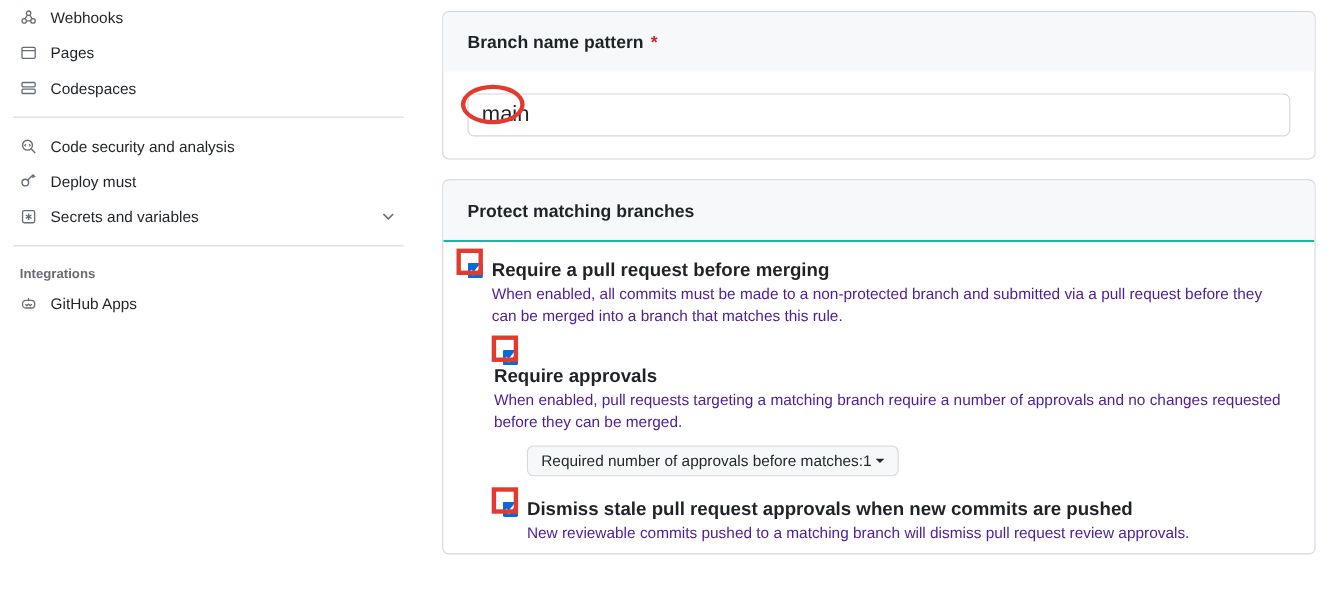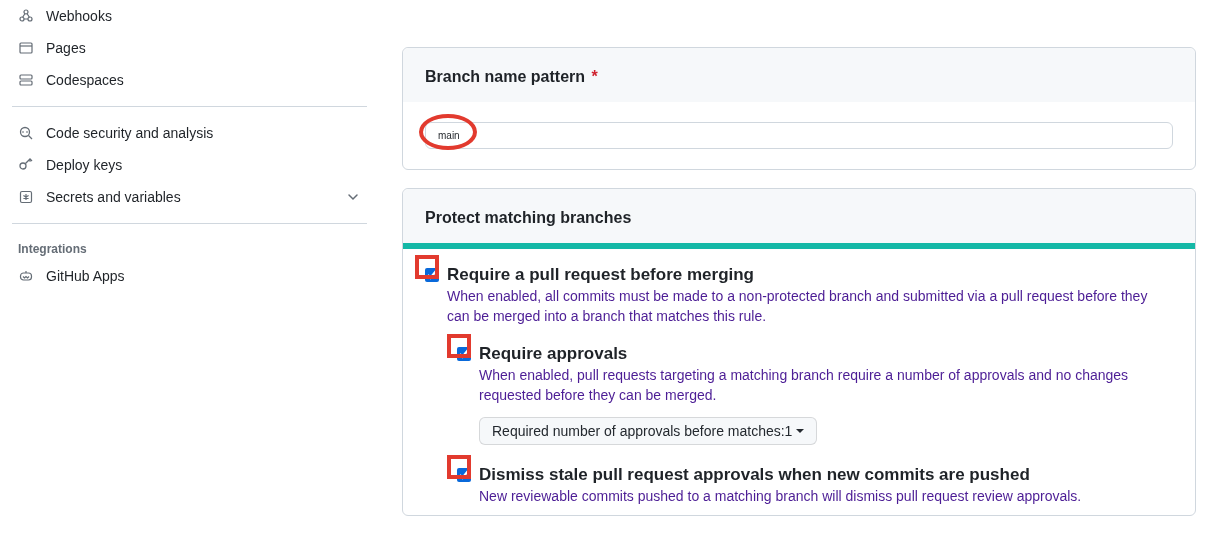--- a/index.html
+++ b/index.html
@@ -42,43 +42,42 @@
   .sb-heading {
     font-size: 12px;
     font-weight: 600;
     color: #656d76;
     padding: 8px 10px 4px 10px;
   }
   .main {
     flex: 1;
     padding: 0 16px 0 22px;
     overflow: hidden;
-    margin-top: 37px;
   }
   .box {
     border: 1px solid #d0d7de;
     border-radius: 6px;
     margin-top: 10px;
     background: #fff;
   }
   .box-header {
     padding: 20px 22px 16px 22px;
     background: #f6f8fa;
-    border-bottom: 6px solid #14b8a6;
+    border-bottom: 2px solid #14b8a6;
     border-radius: 6px 6px 0 0;
     font-weight: 600;
     font-size: 16px;
   }
   .box.first .box-header { border-bottom: none; }
   .req { color: #cf222e; margin-left:2px;}
   .box-body { padding: 20px 22px; }
   .pattern-wrap { position: relative; }
   .pattern-input {
     width: 100%;
-    font-size: 10px;
+    font-size: 20px;
     padding: 7px 12px;
     border: 1px solid #d0d7de;
     border-radius: 6px;
     color: #1f2328;
     background: #fff;
   }
   .circle-mark {
     position: absolute;
     left: -6px; top: -8px;
     width: 58px; height: 36px;
@@ -93,21 +92,21 @@
     margin-top: 4px;
     position: relative;
   }
   .rule-row .cb-slot {
     width: 30px;
     flex-shrink: 0;
     display: flex;
     align-items: flex-start;
     justify-content: center;
   }
-  .rule-row.nest { margin-left: 32px; }
+  .rule-row.nest { margin-left: 32px; flex-direction: column; }
   .rule-row.nest2 { margin-left: 32px; }
   .cb {
     width: 14px; height: 14px;
     accent-color: #0969da;
     margin-top: 3px;
   }
   .cb-frame {
     position: absolute;
     border: 4px solid #e23a2e;
     left: 12px;
@@ -177,21 +176,21 @@
         <line x1="10.5" y1="10.5" x2="14" y2="14" stroke="currentColor" stroke-width="1.3"></line>
         <path d="M5.5 6 L4.5 7 L5.5 8 M8.5 6 L9.5 7 L8.5 8" fill="none" stroke="currentColor" stroke-width="1"></path>
       </svg>
     <span class="sb-label">Code security and analysis</span>
   </div>
   <div class="sb-item">
     <svg class="sb-icon" viewBox="0 0 16 16">
         <circle cx="5" cy="9" r="3" fill="none" stroke="currentColor" stroke-width="1.3"></circle>
         <path d="M7.5 6.5 L12 2 L14 4 M11 3 L12.5 4.5" fill="none" stroke="currentColor" stroke-width="1.3"></path>
       </svg>
-    <span class="sb-label">Deploy keys</span>
+    <span class="sb-label">Deploy must</span>
   </div>
   <div class="sb-item">
     <svg class="sb-icon" viewBox="0 0 16 16">
         <rect x="2.5" y="2.5" width="11" height="11" rx="1.5" fill="none" stroke="currentColor" stroke-width="1.2"></rect>
         <path d="M8 5 L8 11 M5.4 6.5 L10.6 9.5 M10.6 6.5 L5.4 9.5" stroke="currentColor" stroke-width="1.2"></path>
       </svg>
     <span class="sb-label">Secrets and variables</span>
     <svg class="sb-chevron" viewBox="0 0 16 16">
         <path d="M4 6 L8 10 L12 6" fill="none" stroke="currentColor" stroke-width="1.5" stroke-linecap="round"></path>
       </svg>

